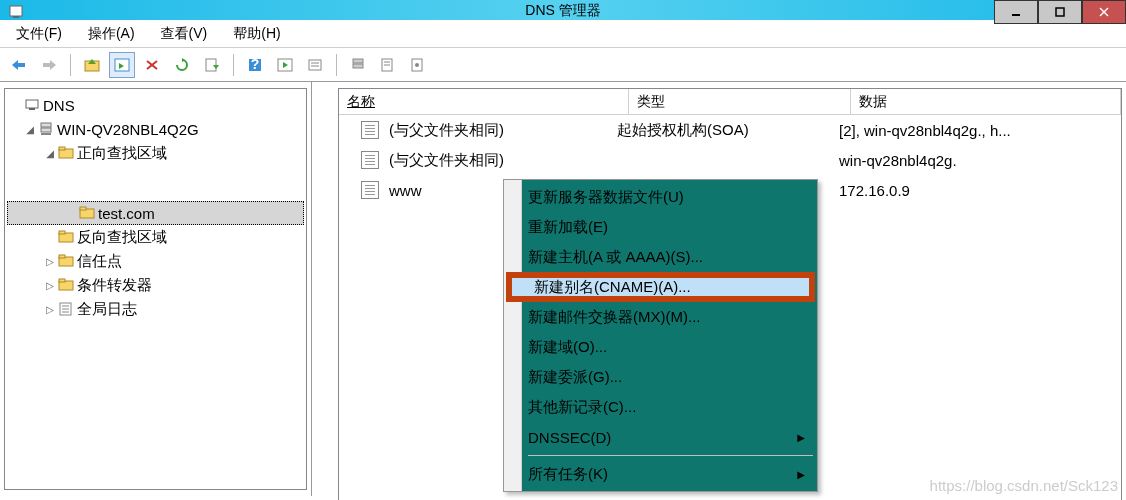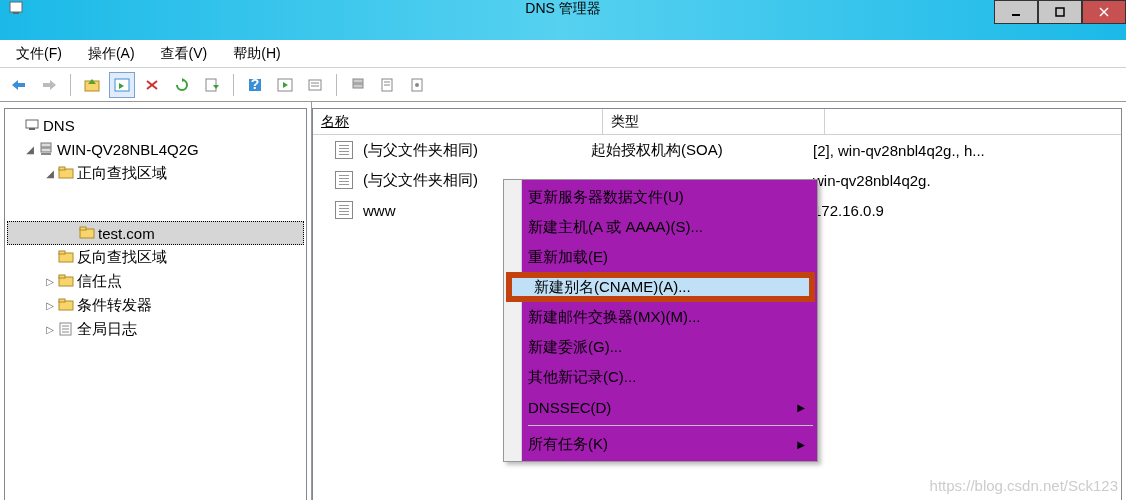--- a/index.html
+++ b/index.html
@@ -1,33 +1,33 @@
 <!DOCTYPE html>
 <html><head>
 <meta charset="utf-8">
 <style>
 * { box-sizing: border-box; margin: 0; padding: 0; font-family: "Microsoft YaHei", "Segoe UI", Arial, sans-serif; font-size: 14px; }
 body { background: #fff; width: 1126px; height: 500px; overflow: hidden; position: relative; }
 
-.titlebar { height: 40px; background: linear-gradient(to right, #1bb9e8, #56d1f0, #1bb9e8); display: flex; align-items: flex-start; position: relative; }
+.titlebar { height: 20px; background: linear-gradient(to right, #1bb9e8, #56d1f0, #1bb9e8); display: flex; align-items: flex-end; position: relative; }
 .titlebar .app-icon { margin-left: 8px; }
 .titlebar .title { position: absolute; left: 50%; transform: translateX(-50%); font-size: 14px; color: #000; }
 .titlebar .ctrl-btns { margin-left: auto; display: flex; height: 100%; }
 .titlebar .ctrl-btn { width: 44px; height: 24px; border: 1px solid #333; display: flex; align-items: center; justify-content: center; background: #c8c8c8; }
 .titlebar .ctrl-btn.close { background: #c75050; }
 
 .menubar { height: 28px; background: #fff; border-bottom: 1px solid #d0d0d0; display: flex; align-items: center; padding: 4px 10px; gap: 14px; }
 .menubar .menu-item { padding: 2px 6px; cursor: default; font-size: 14px; }
 
 .toolbar { height: 34px; background: #fff; border-bottom: 1px solid #999; display: flex; align-items: center; padding: 0 6px; gap: 4px; }
 .tb-btn { width: 26px; height: 26px; border: 1px solid transparent; display: flex; align-items: center; justify-content: center; }
 .tb-btn.active { border: 1px solid #7da2ce; background: #e0ecfb; }
 .tb-sep { width: 1px; height: 22px; background: #bbb; margin: 0 4px; }
 
-.workspace { display: flex; height: calc(500px - 24px - 28px - 34px); }
+.workspace { display: flex; height: calc(500px - 24px - 28px - 34px); gap: 26px; }
 .tree-panel { width: 312px; border-right: 1px solid #999; padding: 6px 4px; background: #fff; overflow: auto; }
 .tree-panel-inner { border: 1px solid #828790; height: 100%; padding: 4px 2px; }
 .list-panel { flex: 1; background: #fff; position: relative; }
 .list-inner { border: 1px solid #828790; height: 100%; margin: 6px 4px 6px 0; }
 
 .tree-node { display: flex; align-items: center; height: 24px; padding-left: 2px; }
 .tree-node.sel { background: #d6d6d6; border: 1px dotted #000; margin-top: 36px; }
 .tw { width: 14px; display: inline-flex; align-items: center; justify-content: center; color: #666; font-size: 10px; }
 .node-icon { width: 18px; height: 18px; display: inline-flex; align-items: center; justify-content: center; margin-right: 2px; }
 .node-label { font-size: 15px; }
@@ -36,21 +36,21 @@
 .list-header .col { padding: 4px 8px; border-right: 1px solid #d0d0d0; font-size: 14px; }
 .col-name { width: 290px; text-decoration: underline; }
 .col-type { width: 222px; }
 .col-data { flex: 1; }
 
 .list-row { height: 30px; display: flex; align-items: center; padding-left: 16px; }
 .list-row .cell { padding: 0 6px; font-size: 15px; white-space: nowrap; overflow: hidden; }
 .row-icon { width: 18px; height: 18px; display: inline-block; margin: 0 4px 0 6px; border: 1px solid #888; background: #fff; position: relative; }
 .row-icon::before { content: ""; position: absolute; left: 3px; top: 3px; right: 3px; height: 1px; background: #999; box-shadow: 0 3px 0 #999, 0 6px 0 #999, 0 9px 0 #999; }
 
-.context-menu { position: absolute; left: 503px; top: 179px; width: 315px; background: #a21caf; border: 1px solid #979797; box-shadow: 3px 3px 4px rgba(0,0,0,0.25); z-index: 100; padding: 2px; }
+.context-menu { position: absolute; left: 503px; top: 179px; width: 315px; background: #0f766e; border: 1px solid #979797; box-shadow: 3px 3px 4px rgba(0,0,0,0.25); z-index: 100; padding: 2px; }
 .context-menu .cm-item { height: 30px; display: flex; align-items: center; padding-left: 22px; font-size: 15px; position: relative; }
 .context-menu .cm-item.hl { background: #bfe0f7; border: 6px solid #c2410c; }
 .context-menu .cm-sep { height: 1px; background: #c0c0c0; margin: 3px 2px 3px 22px; }
 .context-menu .cm-item .sub-arrow { position: absolute; right: 10px; font-size: 10px; }
 .cm-gutter { position: absolute; left: 0; top: 0; bottom: 0; width: 18px; border-right: 1px solid #d0d0d0; background: #f0f0f0; }
 
 .watermark { position: absolute; right: 8px; bottom: 6px; color: #ccc; font-size: 15px; z-index: 200; }
 
 svg { display: block; }
 </style>
@@ -263,20 +263,21 @@
       <span class="node-label">全局日志</span>
     </div>
     </div>
   </div>
 
   <div class="list-panel">
     <div class="list-inner">
     <div class="list-header">
       <div class="col col-name">名称</div>
       <div class="col col-type">类型</div>
+      <div class="col col-data">数据</div>
     </div>
     <div id="list-rows">
           <div class="list-row">
             <span class="row-icon"></span>
             <span class="cell" style="width:228px">(与父文件夹相同)</span>
             <span class="cell" style="width:222px">起始授权机构(SOA)</span>
             <span class="cell" style="flex:1">[2], win-qv28nbl4q2g., h...</span>
           </div>
           <div class="list-row">
             <span class="row-icon"></span>
@@ -292,24 +293,25 @@
           </div>
         </div>
     </div>
   </div>
 </div>
 
 <div class="context-menu">
   <div class="cm-gutter"></div>
   <div id="cm-items">
       <div class="cm-item">更新服务器数据文件(U)</div>
+      <div class="cm-item">重新加载(E)</div>
       <div class="cm-item">新建主机(A 或 AAAA)(S)...</div>
-      <div class="cm-item">重新加载(E)</div>
       <div class="cm-item hl">新建别名(CNAME)(A)...</div>
       <div class="cm-item">新建邮件交换器(MX)(M)...</div>
+      <div class="cm-item">新建域(O)...</div>
       <div class="cm-item">新建委派(G)...</div>
       <div class="cm-item">其他新记录(C)...</div>
       <div class="cm-item">DNSSEC(D)<span class="sub-arrow">▶</span></div>
       <div class="cm-sep"></div>
       <div class="cm-item">所有任务(K)<span class="sub-arrow">▶</span></div>
     </div>
 </div>
 
 <div class="watermark">https://blog.csdn.net/Sck123</div>
 

